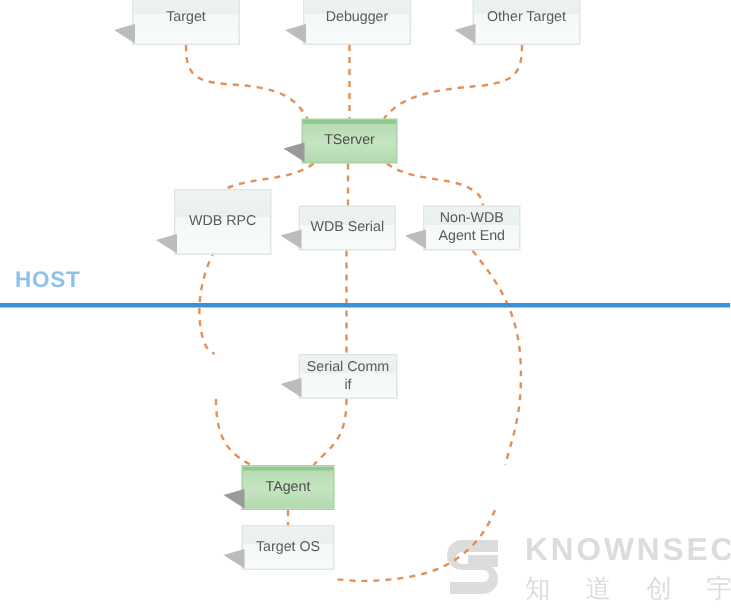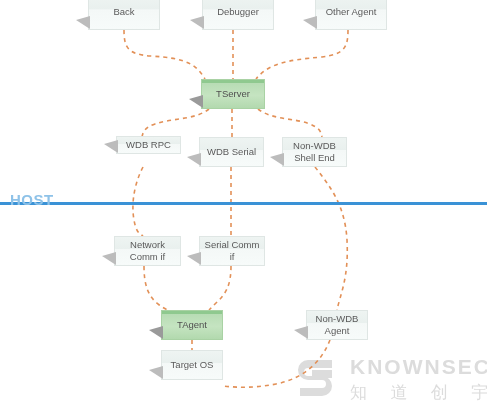--- a/index.html
+++ b/index.html
@@ -80,21 +80,20 @@
     background: #3a92d6;
   }
   .zone-label {
     position: absolute;
     font-size: 15px;
     font-weight: bold;
     letter-spacing: 0.5px;
     color: #8ec2e8;
     font-family: "Liberation Sans", sans-serif;
     white-space: nowrap;
-    margin-top: 13px;
   }
 
   
   .node {
     position: absolute;
     box-sizing: border-box;
     display: flex;
     align-items: center;
     justify-content: center;
     text-align: center;
@@ -166,92 +165,80 @@
     <path class="edge" d="M330,340 C322,360 306,378 276,384 C250,389 232,387 223,386"></path>
   </svg>
 
   <div class="divider" style="top:202px"></div>
   <div class="zone-label" style="left:10px; top:178px">HOST</div>
 
   <div class="node node-grey" style="left:88px; top:-6px; width:72px; height:36px">
     <svg class="flag" viewBox="0 0 15 14">
       <polygon points="0,4 14,13 14,0" fill="#bcbcbc"></polygon>
     </svg>
-    <span class="label">Back</span>
+    <span class="label">Target</span>
   </div>
 
   <div class="node node-grey" style="left:202px; top:-6px; width:72px; height:36px">
     <svg class="flag" viewBox="0 0 15 14">
       <polygon points="0,4 14,13 14,0" fill="#bcbcbc"></polygon>
     </svg>
     <span class="label">Debugger</span>
   </div>
 
   <div class="node node-grey" style="left:315px; top:-6px; width:72px; height:36px">
     <svg class="flag" viewBox="0 0 15 14">
       <polygon points="0,4 14,13 14,0" fill="#bcbcbc"></polygon>
     </svg>
-    <span class="label">Other Agent</span>
+    <span class="label">Other Target</span>
   </div>
 
   <div class="node node-green" style="left:201px; top:79px; width:64px; height:30px">
     <svg class="flag" viewBox="0 0 15 14">
       <polygon points="0,4 14,13 14,0" fill="#9a9a9a"></polygon>
     </svg>
     <span class="label">TServer</span>
   </div>
 
-  <div class="node node-grey" style="left:116px; top:136px; width:65px; height:18px">
+  <div class="node node-grey" style="left:116px; top:126px; width:65px; height:44px">
     <svg class="flag" viewBox="0 0 15 14">
       <polygon points="0,4 14,13 14,0" fill="#bcbcbc"></polygon>
     </svg>
     <span class="label">WDB RPC</span>
   </div>
 
   <div class="node node-grey" style="left:199px; top:137px; width:65px; height:30px">
     <svg class="flag" viewBox="0 0 15 14">
       <polygon points="0,4 14,13 14,0" fill="#bcbcbc"></polygon>
     </svg>
     <span class="label">WDB Serial</span>
   </div>
 
   <div class="node node-grey" style="left:282px; top:137px; width:65px; height:30px">
     <svg class="flag" viewBox="0 0 15 14">
       <polygon points="0,4 14,13 14,0" fill="#bcbcbc"></polygon>
     </svg>
-    <span class="label">Non-WDB Shell End</span>
-  </div>
-
-  <div class="node node-grey" style="left:114px; top:236px; width:67px; height:30px">
-    <svg class="flag" viewBox="0 0 15 14">
-      <polygon points="0,4 14,13 14,0" fill="#bcbcbc"></polygon>
-    </svg>
-    <span class="label">Network Comm if</span>
-  </div>
+    <span class="label">Non-WDB Agent End</span>
+  </div>
+
 
   <div class="node node-green" style="left:161px; top:310px; width:62px; height:30px">
     <svg class="flag" viewBox="0 0 15 14">
       <polygon points="0,4 14,13 14,0" fill="#9a9a9a"></polygon>
     </svg>
     <span class="label">TAgent</span>
   </div>
 
   <div class="node node-grey" style="left:199px; top:236px; width:66px; height:30px">
     <svg class="flag" viewBox="0 0 15 14">
       <polygon points="0,4 14,13 14,0" fill="#bcbcbc"></polygon>
     </svg>
     <span class="label">Serial Comm if</span>
   </div>
 
-  <div class="node node-grey" style="left:306px; top:310px; width:62px; height:30px">
-    <svg class="flag" viewBox="0 0 15 14">
-      <polygon points="0,4 14,13 14,0" fill="#bcbcbc"></polygon>
-    </svg>
-    <span class="label">Non-WDB Agent</span>
-  </div>
 
   <div class="node node-grey" style="left:161px; top:350px; width:62px; height:30px">
     <svg class="flag" viewBox="0 0 15 14">
       <polygon points="0,4 14,13 14,0" fill="#bcbcbc"></polygon>
     </svg>
     <span class="label">Target OS</span>
   </div>
 
 </div>
 

